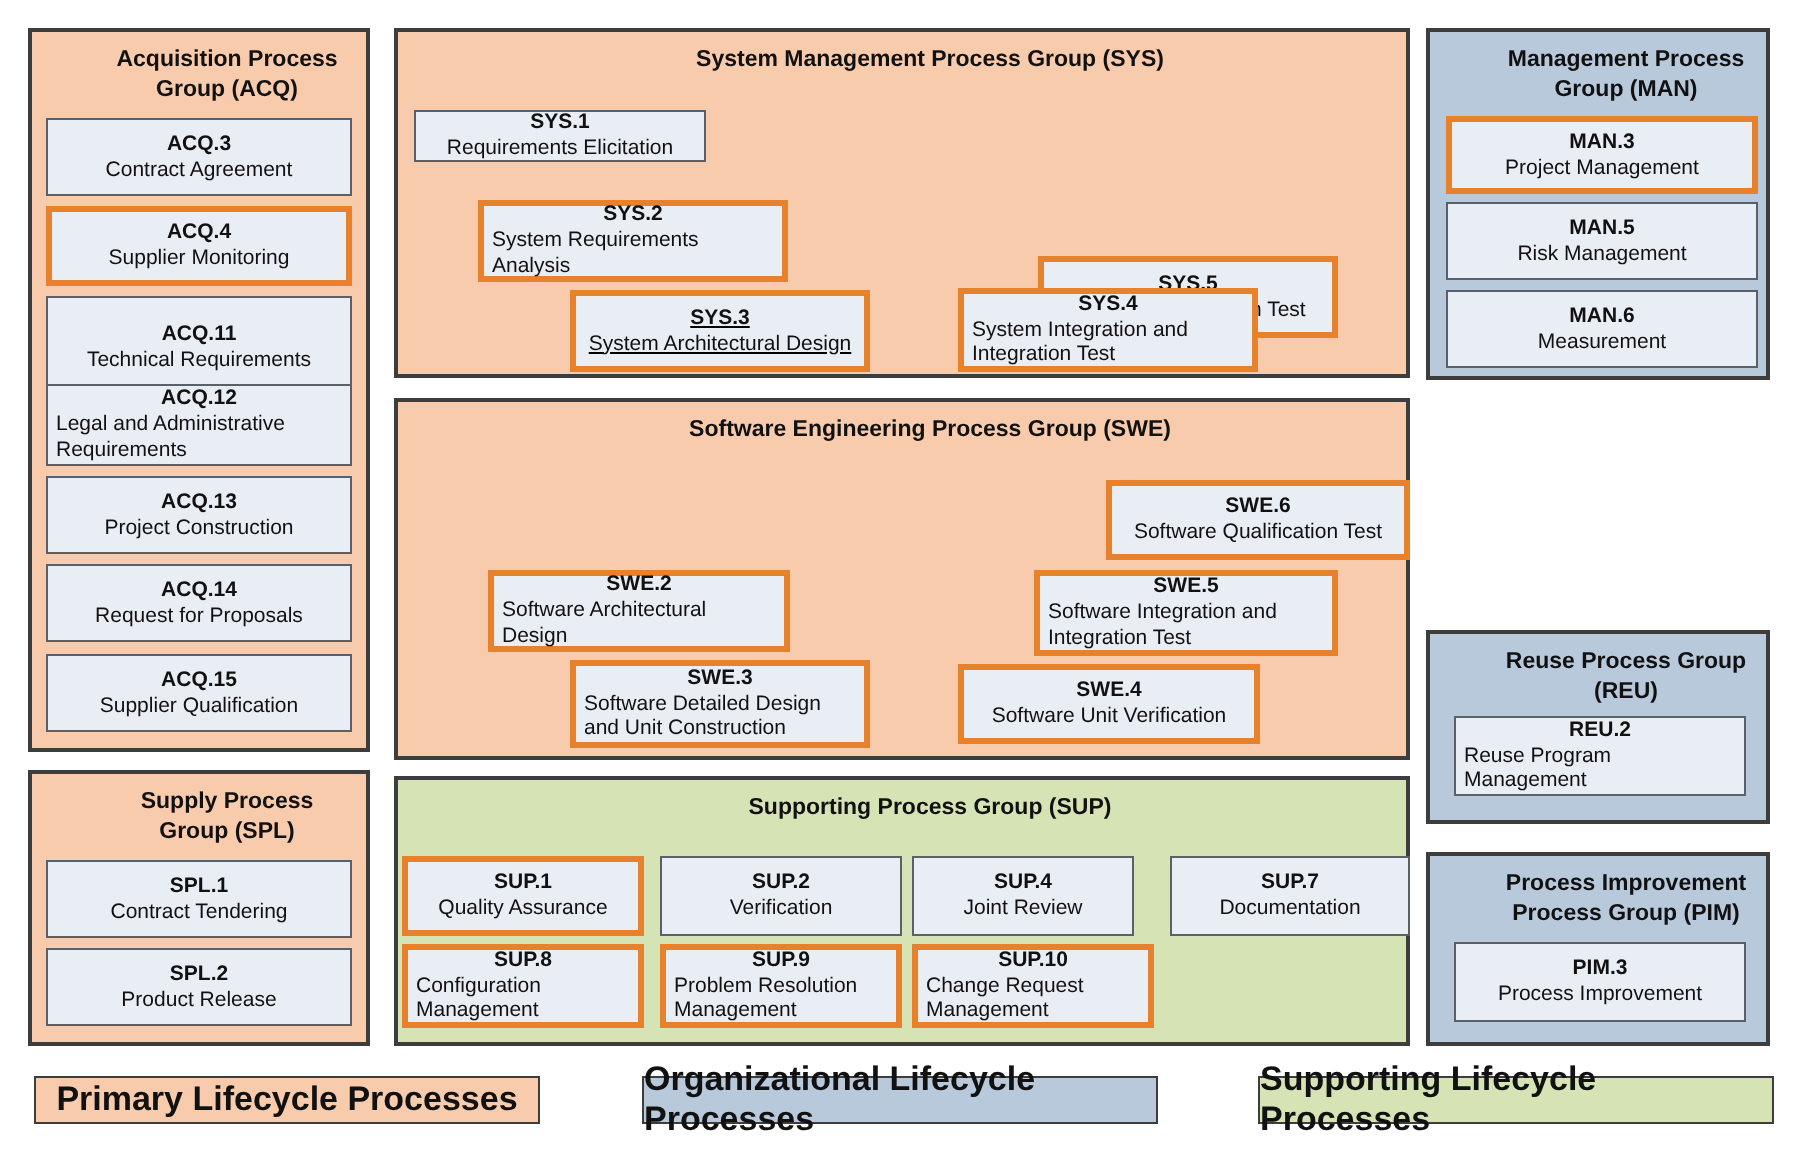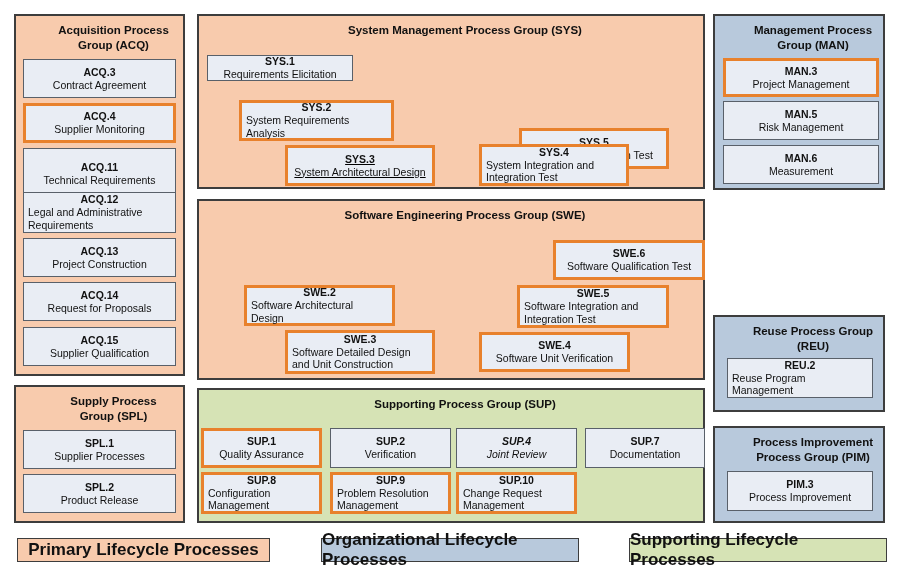--- a/index.html
+++ b/index.html
@@ -53,21 +53,21 @@
     <div class="pbox" style="left:7px;top:311px;width:153px;height:39px;">
       <div class="pid">ACQ.15</div>
       <div class="pname">Supplier Qualification</div>
     </div>
   </div>
 
   <div class="group peach" style="left:14px;top:385px;width:171px;height:138px;">
     <div class="gtitle">Supply Process Group (SPL)</div>
     <div class="pbox" style="left:7px;top:43px;width:153px;height:39px;">
       <div class="pid">SPL.1</div>
-      <div class="pname">Supplier Processes</div>
+      <div class="pname">Contract Tendering</div>
     </div>
     <div class="pbox" style="left:7px;top:87px;width:153px;height:39px;">
       <div class="pid">SPL.2</div>
       <div class="pname">Product Release</div>
     </div>
   </div>
 
   <div class="group peach" style="left:197px;top:14px;width:508px;height:175px;">
     <div class="gtitle">System Management Process Group (SYS)</div>
     <div class="pbox" style="left:8px;top:39px;width:146px;height:26px;">
@@ -119,21 +119,21 @@
   <div class="group green" style="left:197px;top:388px;width:508px;height:135px;">
     <div class="gtitle">Supporting Process Group (SUP)</div>
     <div class="pbox hl" style="left:2px;top:38px;width:121px;height:40px;">
       <div class="pid">SUP.1</div>
       <div class="pname">Quality Assurance</div>
     </div>
     <div class="pbox" style="left:131px;top:38px;width:121px;height:40px;">
       <div class="pid">SUP.2</div>
       <div class="pname">Verification</div>
     </div>
-    <div class="pbox" style="left:257px;top:38px;width:121px;height:40px;font-style:italic;">
+    <div class="pbox" style="left:257px;top:38px;width:111px;height:40px;">
       <div class="pid">SUP.4</div>
       <div class="pname">Joint Review</div>
     </div>
     <div class="pbox" style="left:386px;top:38px;width:120px;height:40px;">
       <div class="pid">SUP.7</div>
       <div class="pname">Documentation</div>
     </div>
     <div class="pbox hl" style="left:2px;top:82px;width:121px;height:42px;">
       <div class="pid">SUP.8</div>
       <div class="pname">Configuration Management</div>

